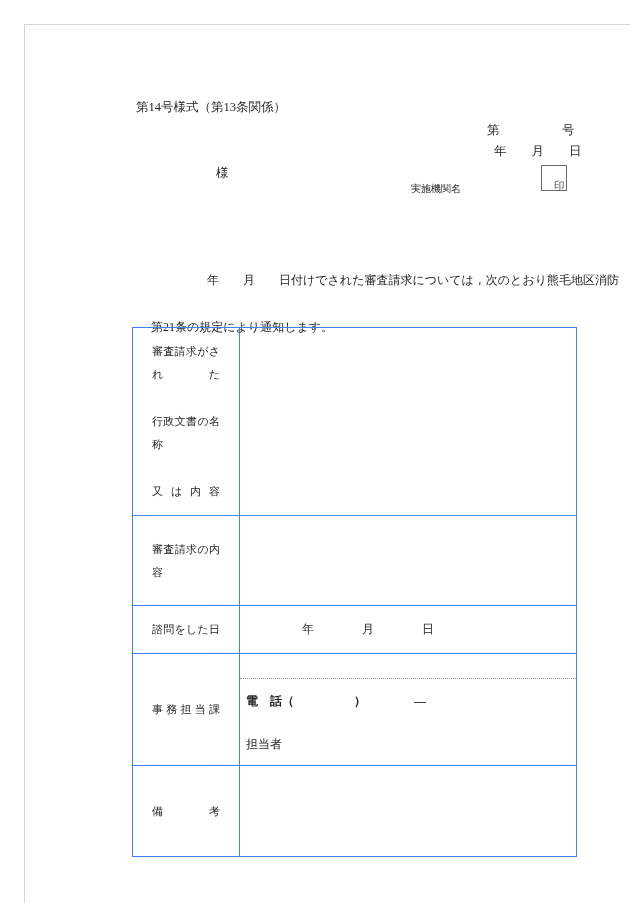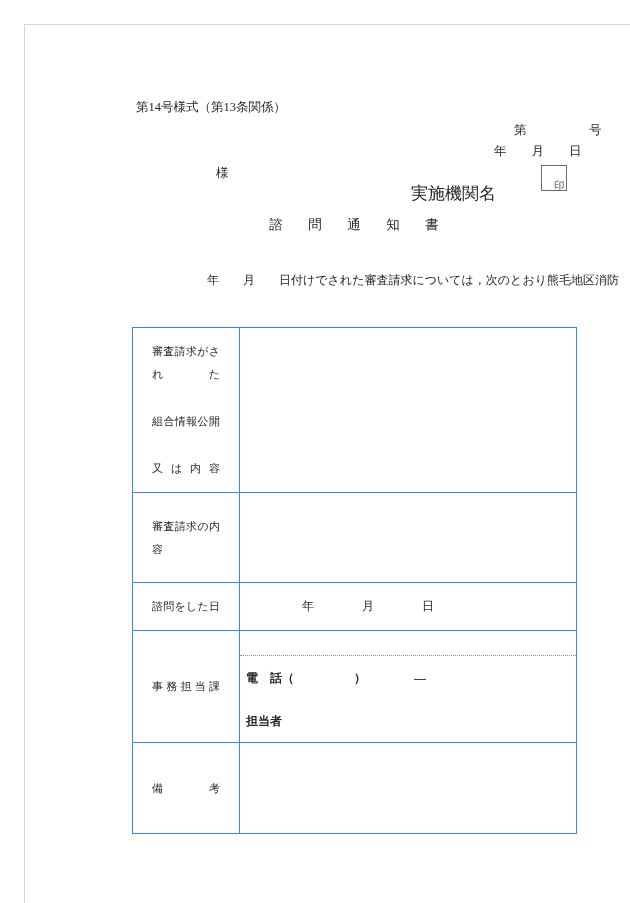--- a/index.html
+++ b/index.html
@@ -12,24 +12,24 @@
   .page {
     position: relative;
     width: 630px; height: 903px;
     background: #ffffff;
     box-shadow: inset 0 0 0 1px #d6d6d6;
     overflow: hidden;
   }
   .abs { position: absolute; white-space: nowrap; }
 
   .form-number { left: 100px; top: 63px; font-size: 12.5px; }
-  .doc-number  { left: 478px; top: 86px;  font-size: 12.5px; }
+  .doc-number  { left: 451px; top: 86px;  font-size: 12.5px; }
   .date-line   { left: 458px; top: 107px; font-size: 12.5px; }
   .addressee   { left: 180px; top: 129px; font-size: 12.5px; }
-  .issuer      { left: 375px; top: 146px; font-size: 17px; }
+  .issuer      { left: 375px; top: 146px; font-size: 10px; }
   .seal {
     left: 517px; top: 141px;
     width: 17px; height: 17px;
     border: 1px solid #6b6b6b;
     color: #4a4a4a;
     font-size: 10.5px; line-height: 15px;
     text-align: center;
   }
   .title {
     left: 103px; top: 180px; width: 460px;
@@ -68,51 +68,51 @@
   td.h2r { height: 90px; }
   td.h3r { height: 26px; }
   td.h4r { height: 59px; margin-top: 36px; }
   td.h5r { height: 91px; }
 
   .consult-date { padding-left: 56px; white-space: nowrap; }
 
   td.clerk-cell { padding: 0 !important; vertical-align: top; }
   .dept-blank { height: 19px; border-bottom: 1px dotted #8f8f8f; }
   .phone-line   { line-height: 20px; padding-left: 6px; white-space: nowrap; font-weight: bold; }
-  .contact-line { line-height: 18px; padding-left: 6px; white-space: nowrap; font-weight: bold; }
+  .contact-line { line-height: 18px; padding-left: 6px; white-space: nowrap; }
 </style>
 </head>
 <body>
 
 <div class="page">
 
   <div class="abs form-number">第14号様式（第13条関係）</div>
 
   <div class="abs doc-number">第　　　　　号</div>
 
   <div class="abs date-line">年　　月　　日</div>
 
   <div class="abs addressee">様</div>
 
   <div class="abs issuer">実施機関名</div>
 
   <div class="abs seal">印</div>
 
-  <div class="abs title">諮　問　通　知　書</div>
 
   <div class="abs body-text">
     <div class="bline indent">年　　月　　日付けでされた審査請求については，次のとおり熊毛地区消防</div>
+    <div class="bline">第21条の規定により通知します。</div>
   </div>
 
   <table class="form-table">
     <tbody>
         <tr>
       <td class="lbl h1r">
         <div class="jl">審査請求がされた</div>
-        <div class="jl">組合情報公開</div>
+        <div class="jl">行政文書の名称</div>
         <div class="jl">又は内容</div>
       </td>
       <td class="val h1r"></td>
     </tr>
 
     <tr>
       <td class="lbl h2r">
         <div class="jl">審査請求の内容</div>
       </td>
       <td class="val h2r"></td>

